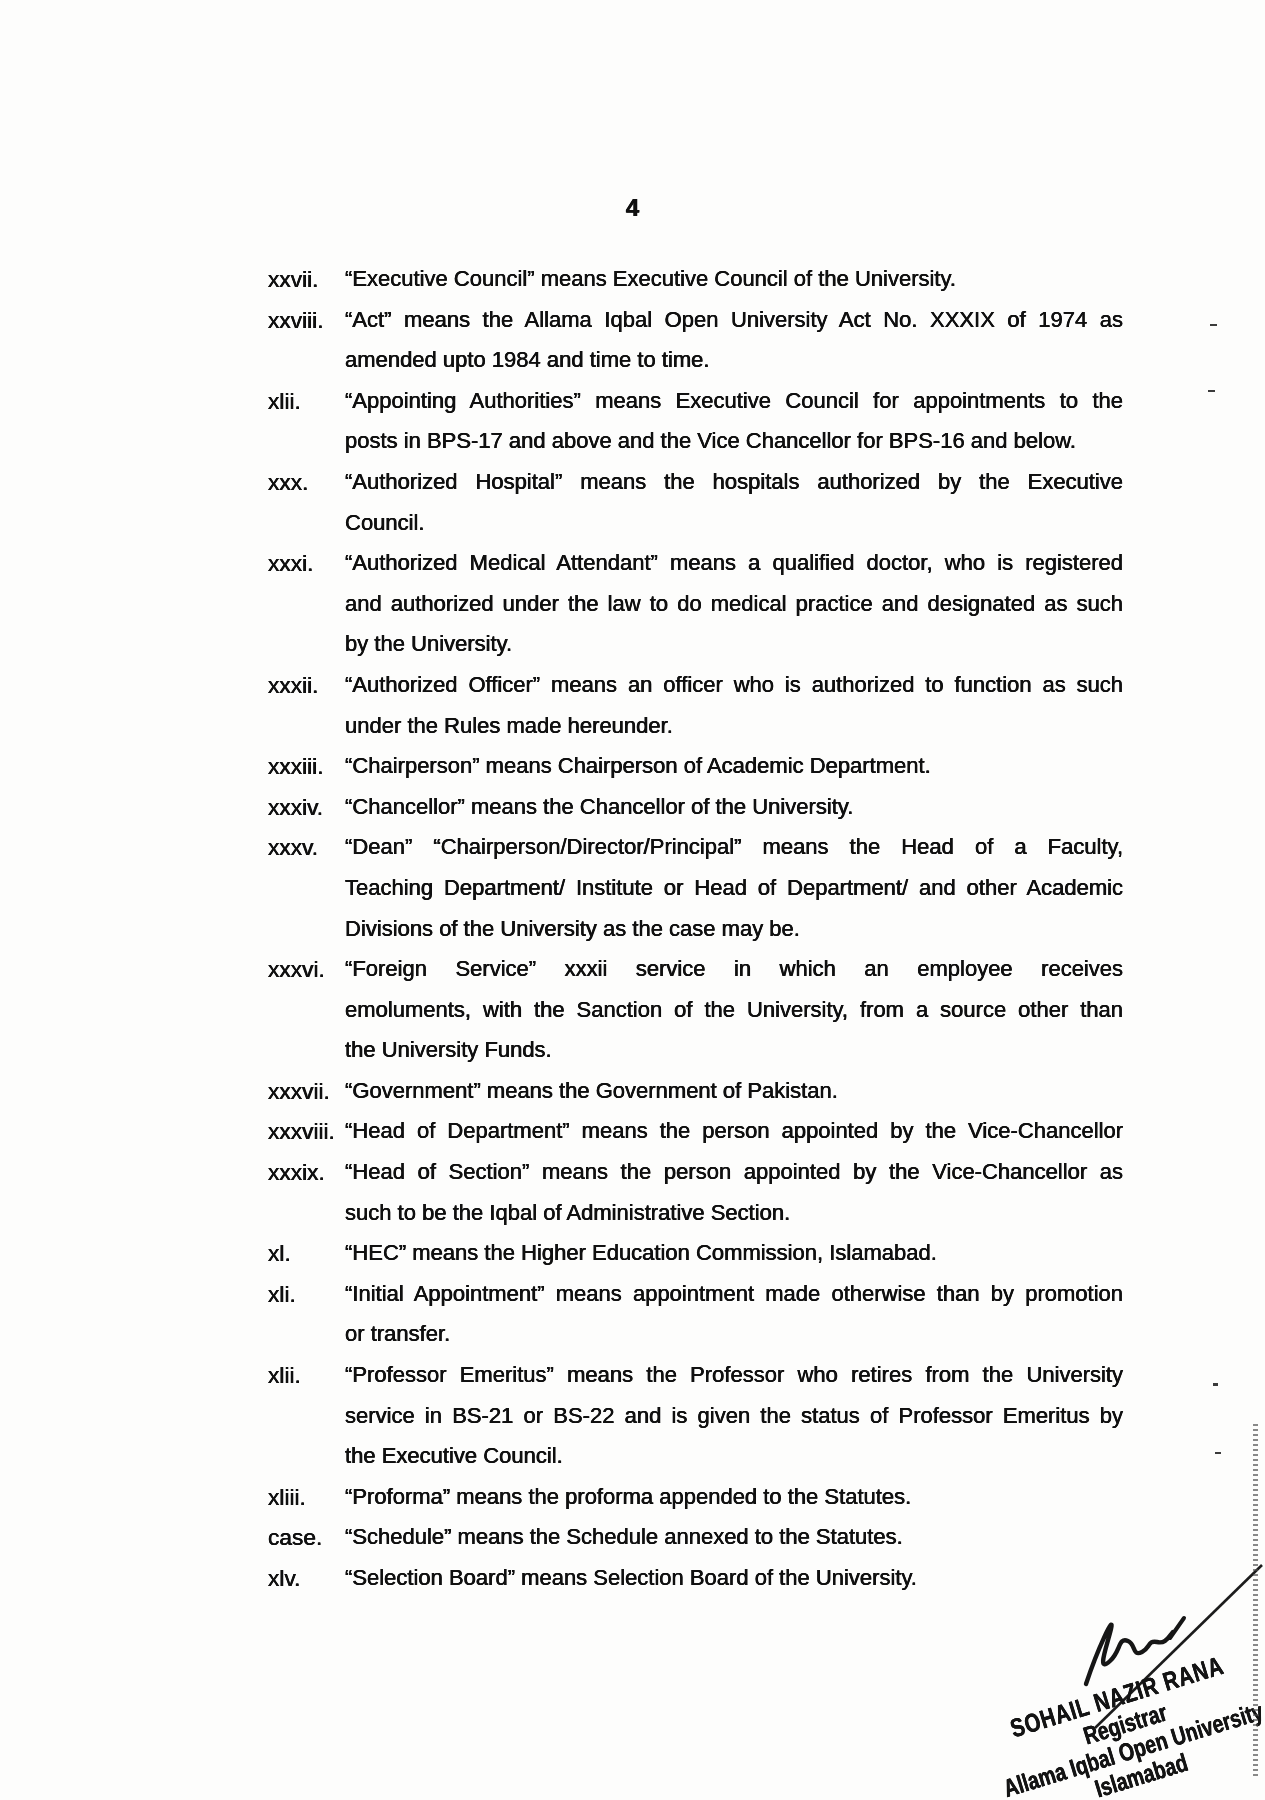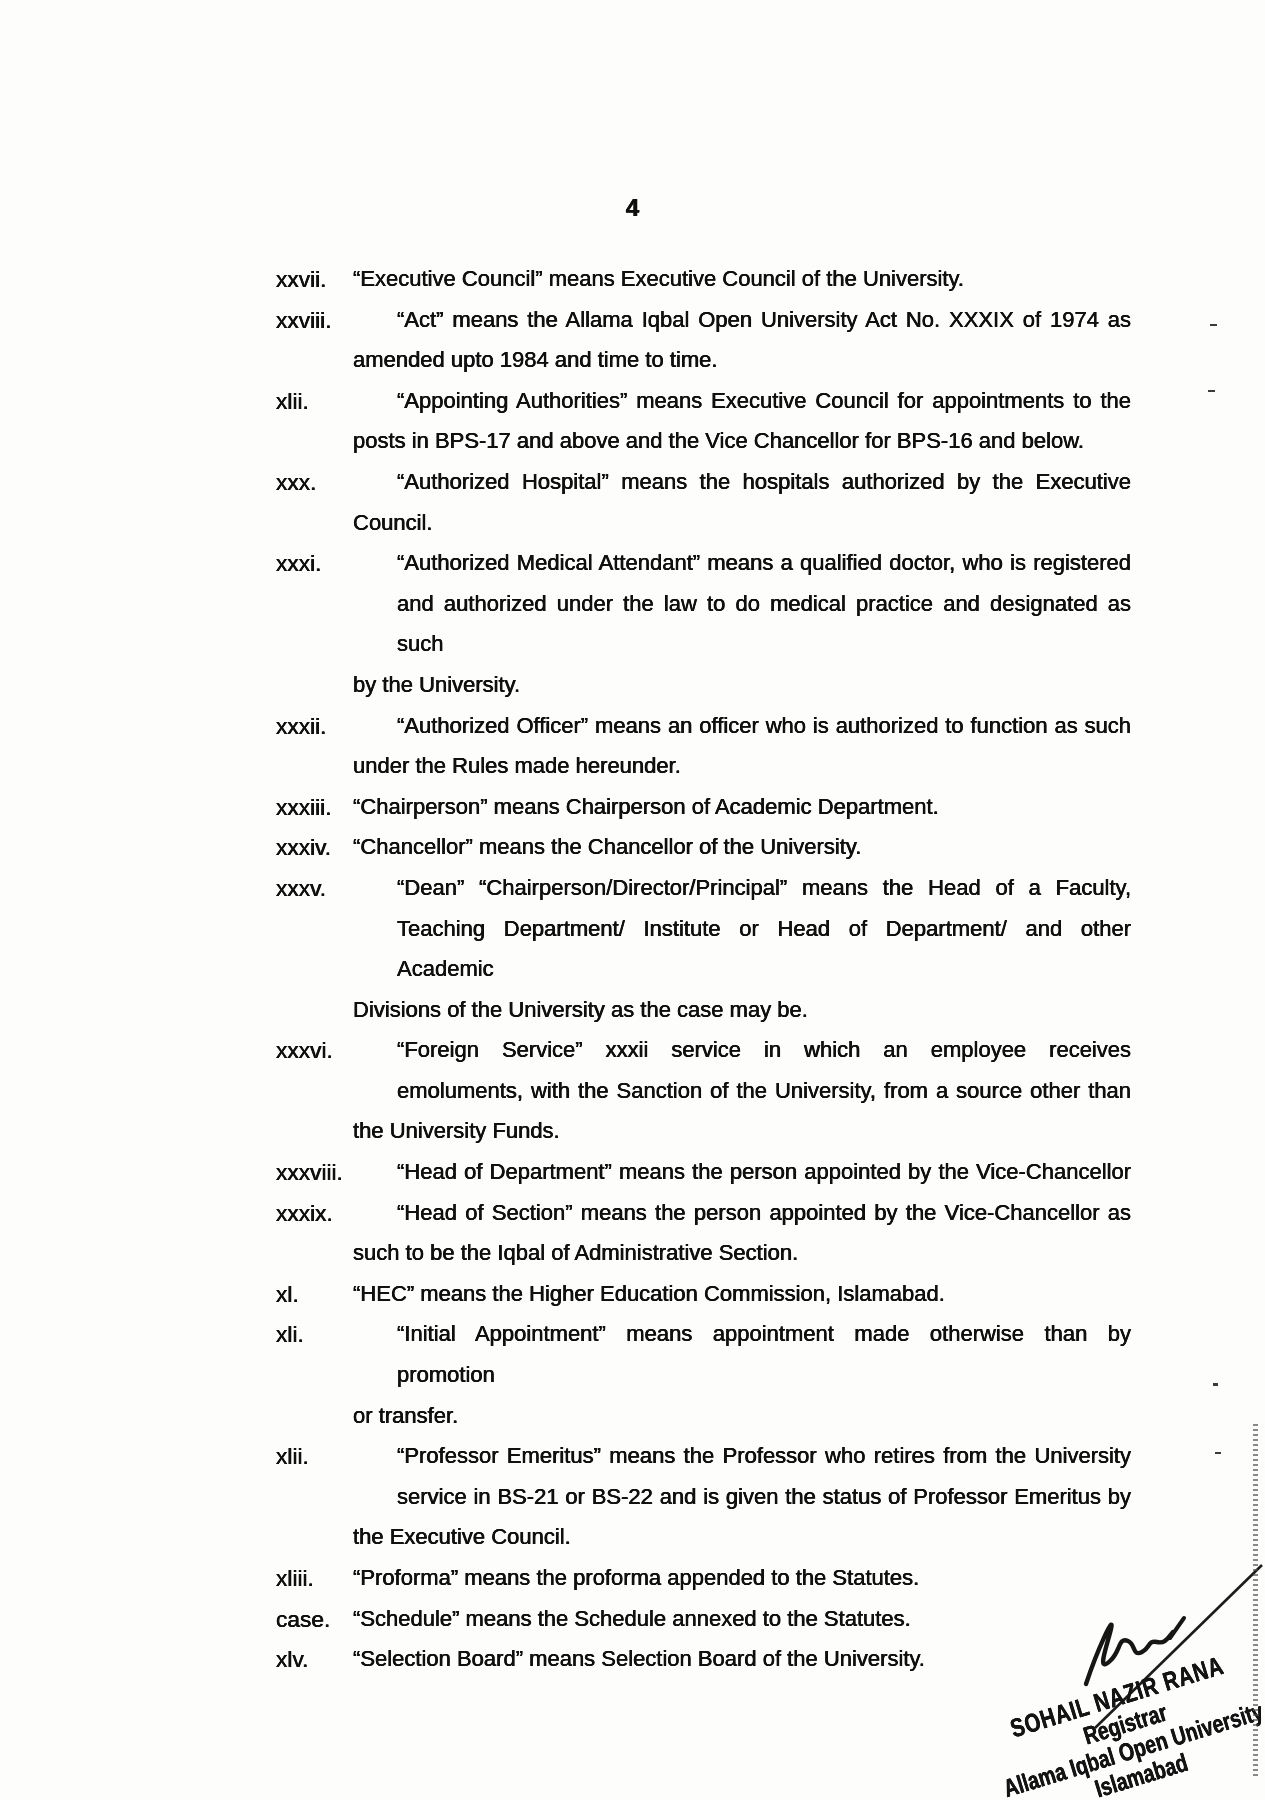--- a/index.html
+++ b/index.html
@@ -15,33 +15,33 @@
   
   .ink { text-shadow:0.35px 0 0 currentColor, -0.25px 0 0 currentColor; }
 
   .page-number {
     position:absolute; top:194px; left:0; width:1265px;
     text-align:center;
     font-size:24px; font-weight:700;
   }
 
   .doc-list {
-    position:absolute; top:259px; left:276px; width:855px;
+    position:absolute; top:259px; left:268px; width:855px;
   }
   .def-item { display:flex; align-items:flex-start; }
   .def-num {
     flex:0 0 77px; width:77px;
     font-size:22.7px; line-height:40.6px;
   }
   .def-lines { flex:0 0 778px; width:778px; }
   .line {
     font-size:22px; line-height:40.6px;
     text-align:left;
   }
-  .line.j { text-align:justify; text-align-last:justify;margin-left:44px; }
+  .line.j { text-align:justify; text-align-last:justify; }
 
   
   .stamp {
     position:absolute; left:939px; top:1681px; width:380px;
     transform:rotate(-17deg);
     transform-origin:center center;
     text-align:center;
     color:#141414;
     font-weight:700;
   }
@@ -133,20 +133,26 @@
       </div>
       <div class="def-item">
         <div class="def-num">xxxvi.</div>
         <div class="def-lines">
           <div class="line j">“Foreign Service” xxxii service in which an employee receives</div>
           <div class="line j">emoluments, with the Sanction of the University, from a source other than</div>
           <div class="line">the University Funds.</div>
         </div>
       </div>
       <div class="def-item">
+        <div class="def-num">xxxvii.</div>
+        <div class="def-lines">
+          <div class="line">“Government” means the Government of Pakistan.</div>
+        </div>
+      </div>
+      <div class="def-item">
         <div class="def-num">xxxviii.</div>
         <div class="def-lines">
           <div class="line j">“Head of Department” means the person appointed by the Vice-Chancellor</div>
         </div>
       </div>
       <div class="def-item">
         <div class="def-num">xxxix.</div>
         <div class="def-lines">
           <div class="line j">“Head of Section” means the person appointed by the Vice-Chancellor as</div>
           <div class="line">such to be the Iqbal of Administrative Section.</div>

